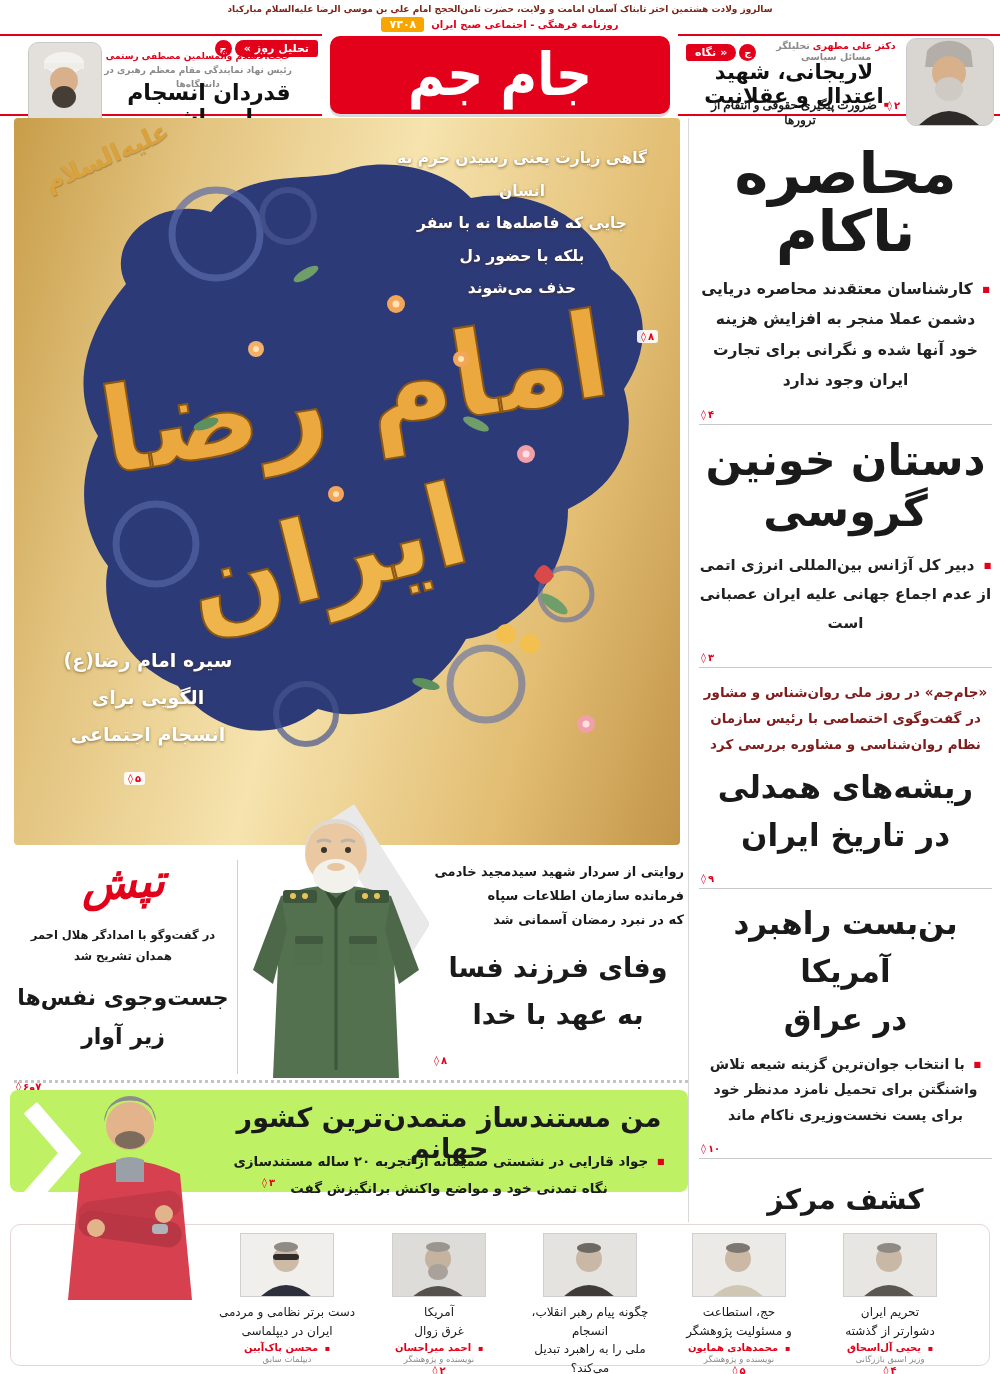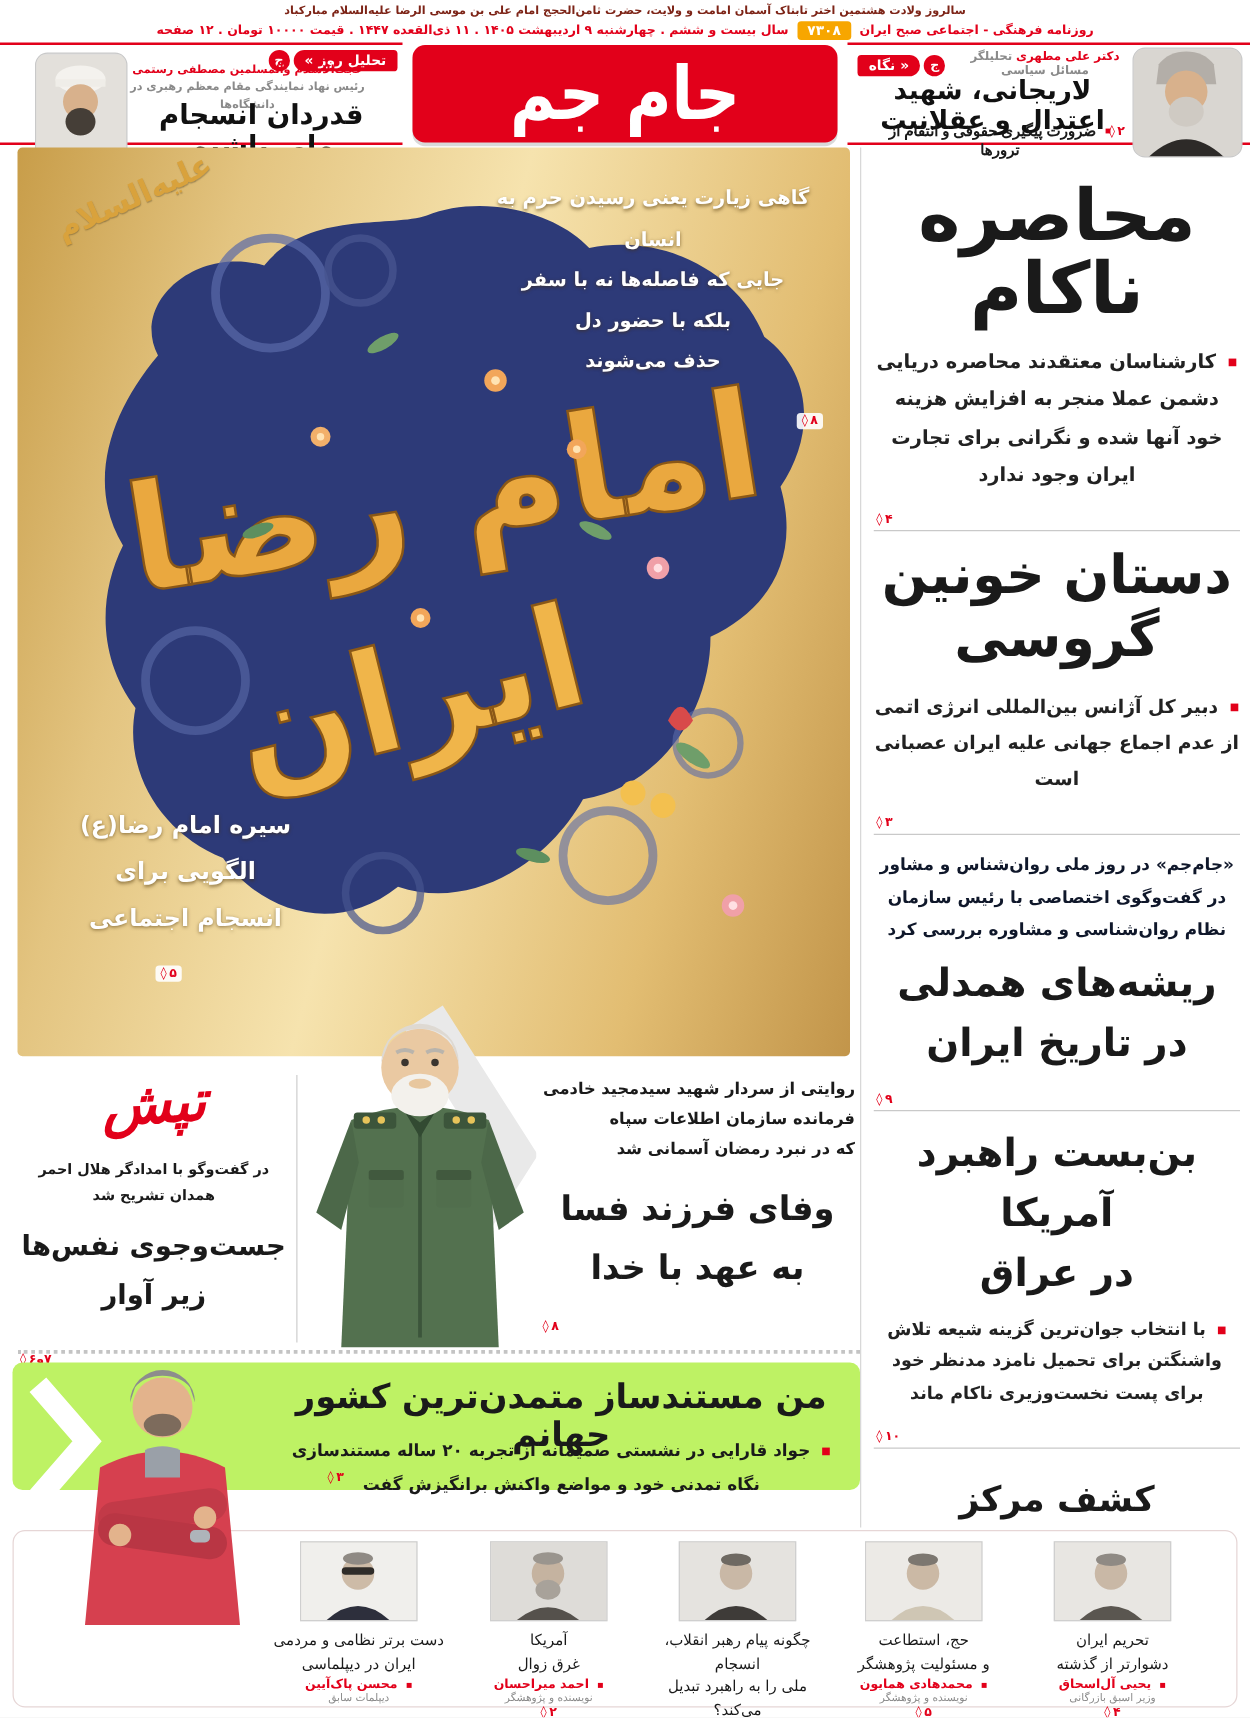--- a/index.html
+++ b/index.html
@@ -61,21 +61,21 @@
 
   
   .newscol { position:absolute; top:118px; right:0; width:312px; height:1104px;
              border-left:1px solid #d8d8d8; padding:0 8px 0 10px; }
   .story { text-align:center; }
   .story .t-xxl { font-size:57px; font-weight:bold; line-height:1.02; letter-spacing:-2px; }
   .story .t-xl  { font-size:43px; font-weight:bold; line-height:1.18; letter-spacing:-1px; }
   .story .t-lg  { font-size:31px; font-weight:bold; line-height:1.55; }
   .story .t-md  { font-size:28px; font-weight:bold; line-height:1.75; }
   .story .sum { font-size:15.5px; font-weight:bold; line-height:1.95; margin-top:14px; color:#222; }
-  .story .kick { font-size:13.5px; font-weight:bold; line-height:1.9; color:#0f172a; }
+  .story .kick { font-size:13.5px; font-weight:bold; line-height:1.9; color:#7f1d1d; }
   .mrow { text-align:left; padding-left:2px; margin-top:8px; }
   .mrow .pg { display:inline-flex; }
   .newscol hr { border:none; border-top:1px solid #c9c9c9; margin:2px 0 0 0; }
 
   
   .tapesh { position:absolute; top:856px; left:14px; width:218px; text-align:center; }
   .tapesh-logo { font-size:45px; font-weight:bold; color:#e2001a; font-style:italic; transform:rotate(-3deg); }
   .tapesh .kick { margin-top:16px; font-size:11.5px; font-weight:bold; line-height:1.85; }
   .tapesh .ttl { margin-top:10px; font-size:22px; font-weight:bold; line-height:1.8; }
   .vline1 { position:absolute; left:237px; top:860px; width:1px; height:214px; background:#cfcfcf; }
@@ -109,21 +109,20 @@
 </head>
 <body>
 
 <div class="page">
 
   <header class="topstrip">
     <div class="occasion">سالروز ولادت هشتمین اختر تابناک آسمان امامت و ولایت، حضرت ثامن‌الحجج امام علی بن موسی الرضا علیه‌السلام مبارکباد</div>
     <div class="dateline">
       <span>روزنامه فرهنگی - اجتماعی صبح ایران</span>
       <span class="issuebox">۷۳۰۸</span>
-      <span>سال بیست و ششم . چهارشنبه ۹ اردیبهشت ۱۴۰۵ . ۱۱ ذی‌القعده ۱۴۴۷ . قیمت ۱۰۰۰۰ تومان . ۱۲ صفحه</span>
     </div>
   </header>
 
   <div class="hairline hl-rt"></div>
   <div class="hairline hl-lt"></div>
   <div class="hairline hl-rb"></div>
   <div class="hairline hl-lb"></div>
 
   <div class="logo">
     <span>جام جم</span>

